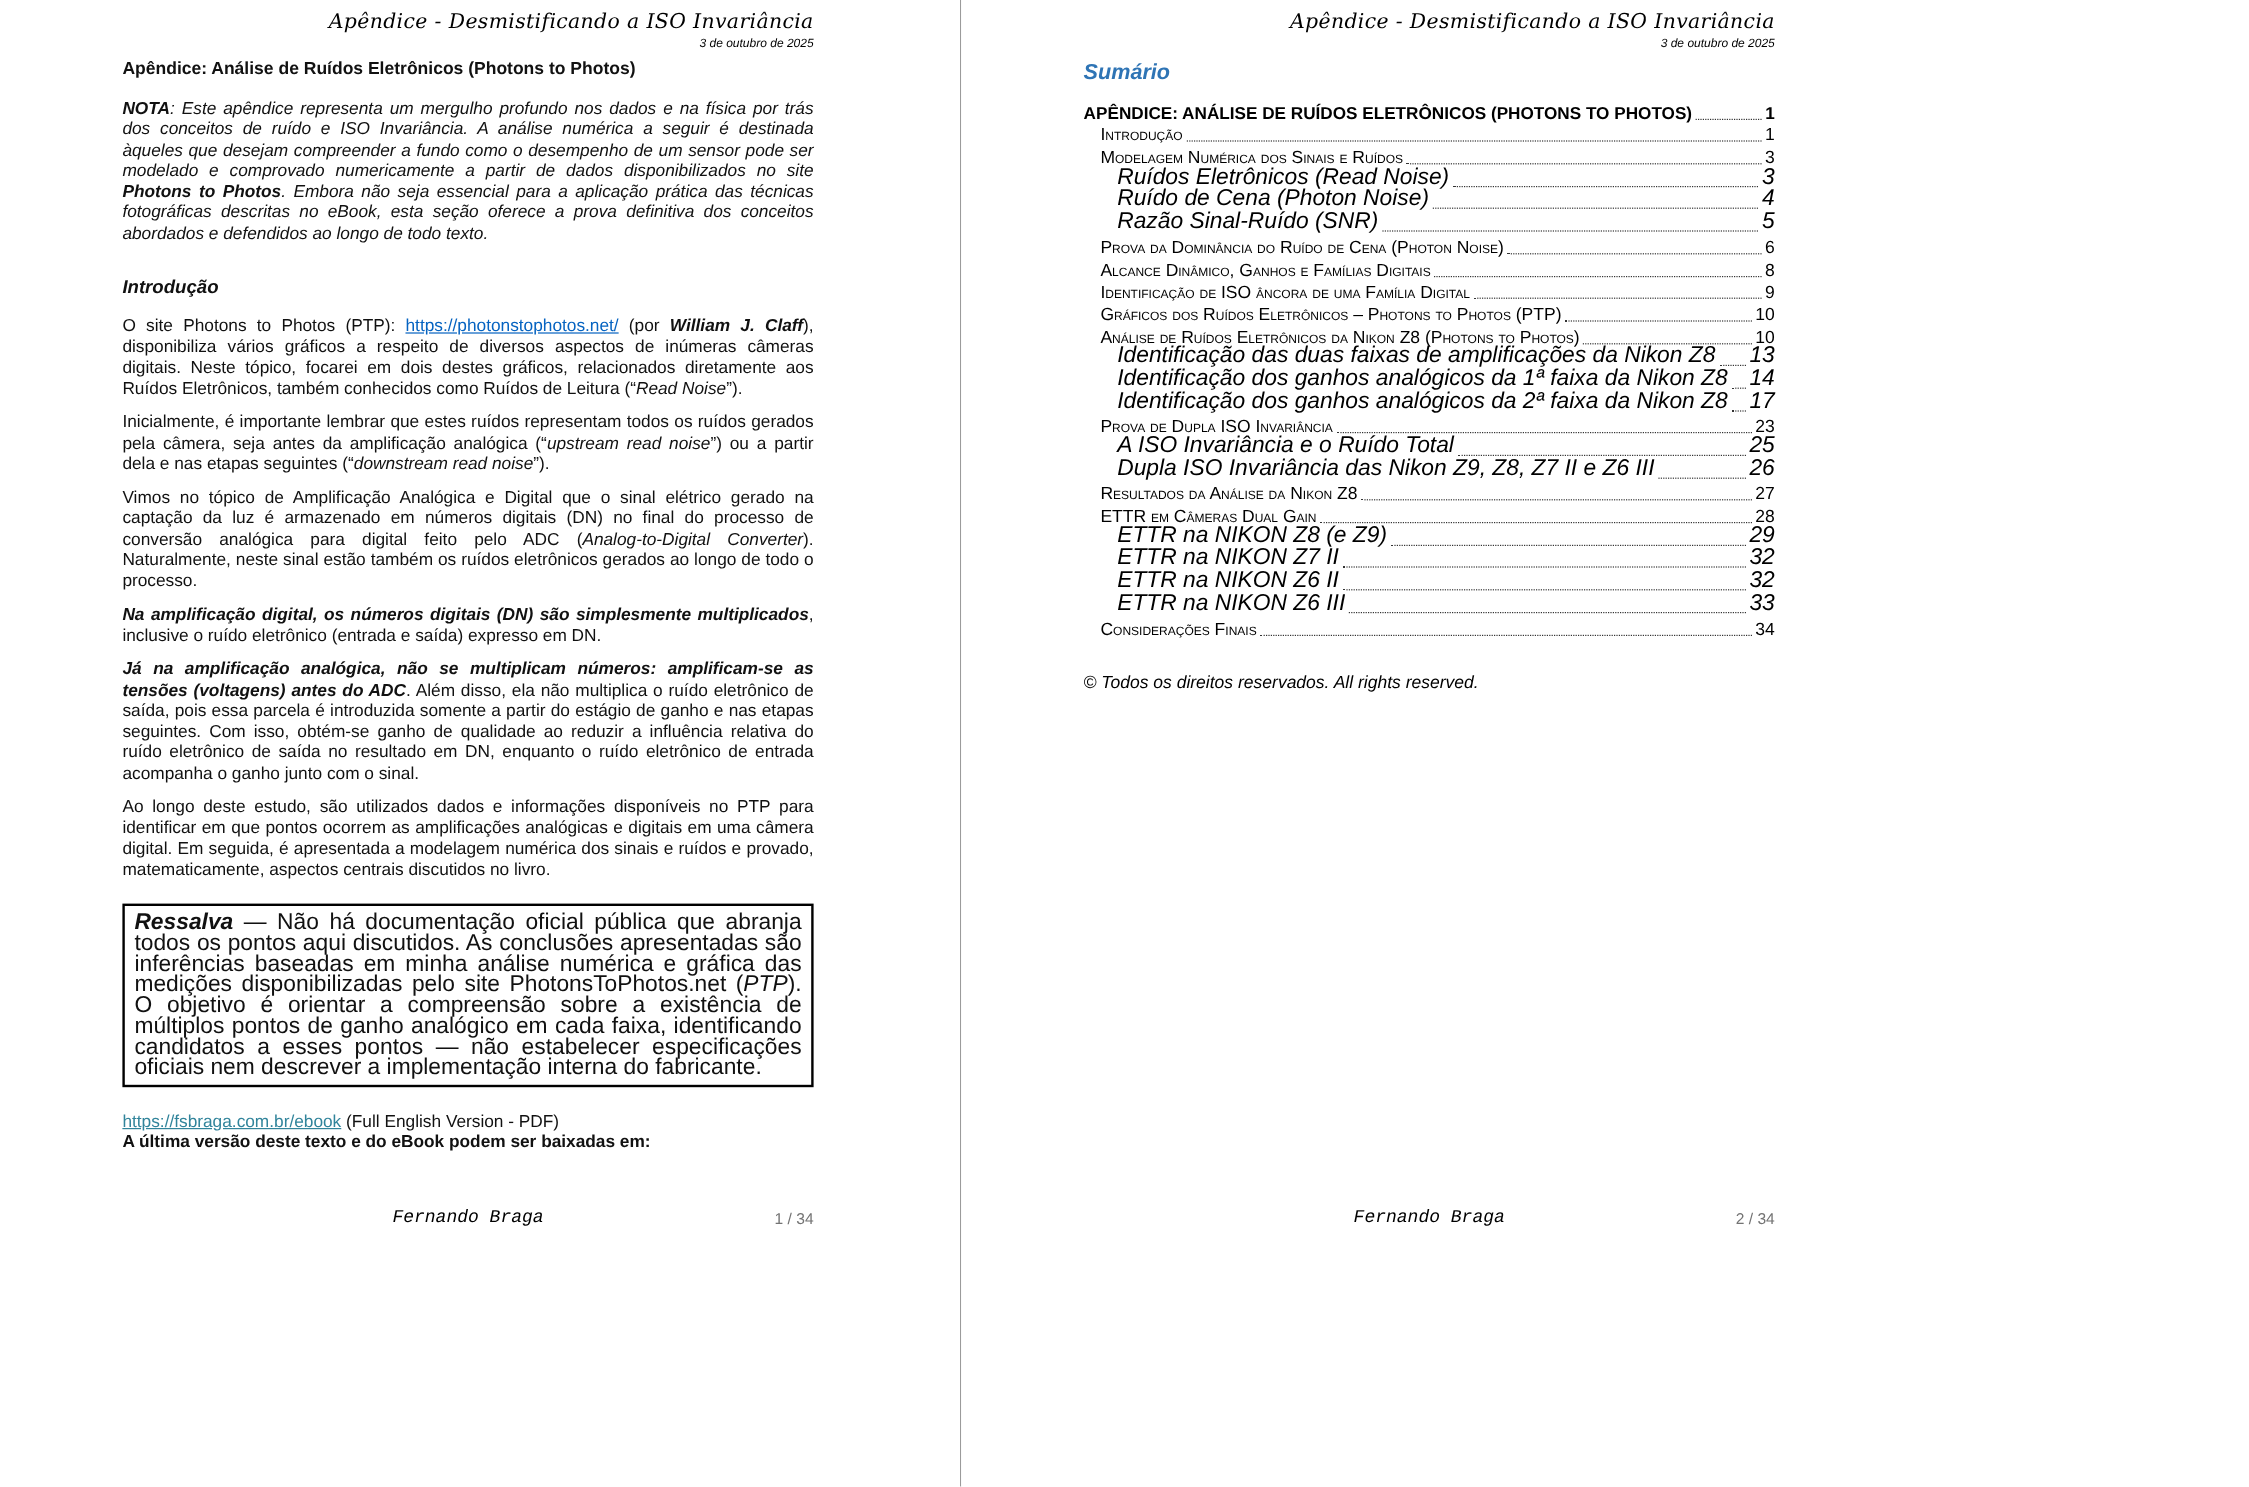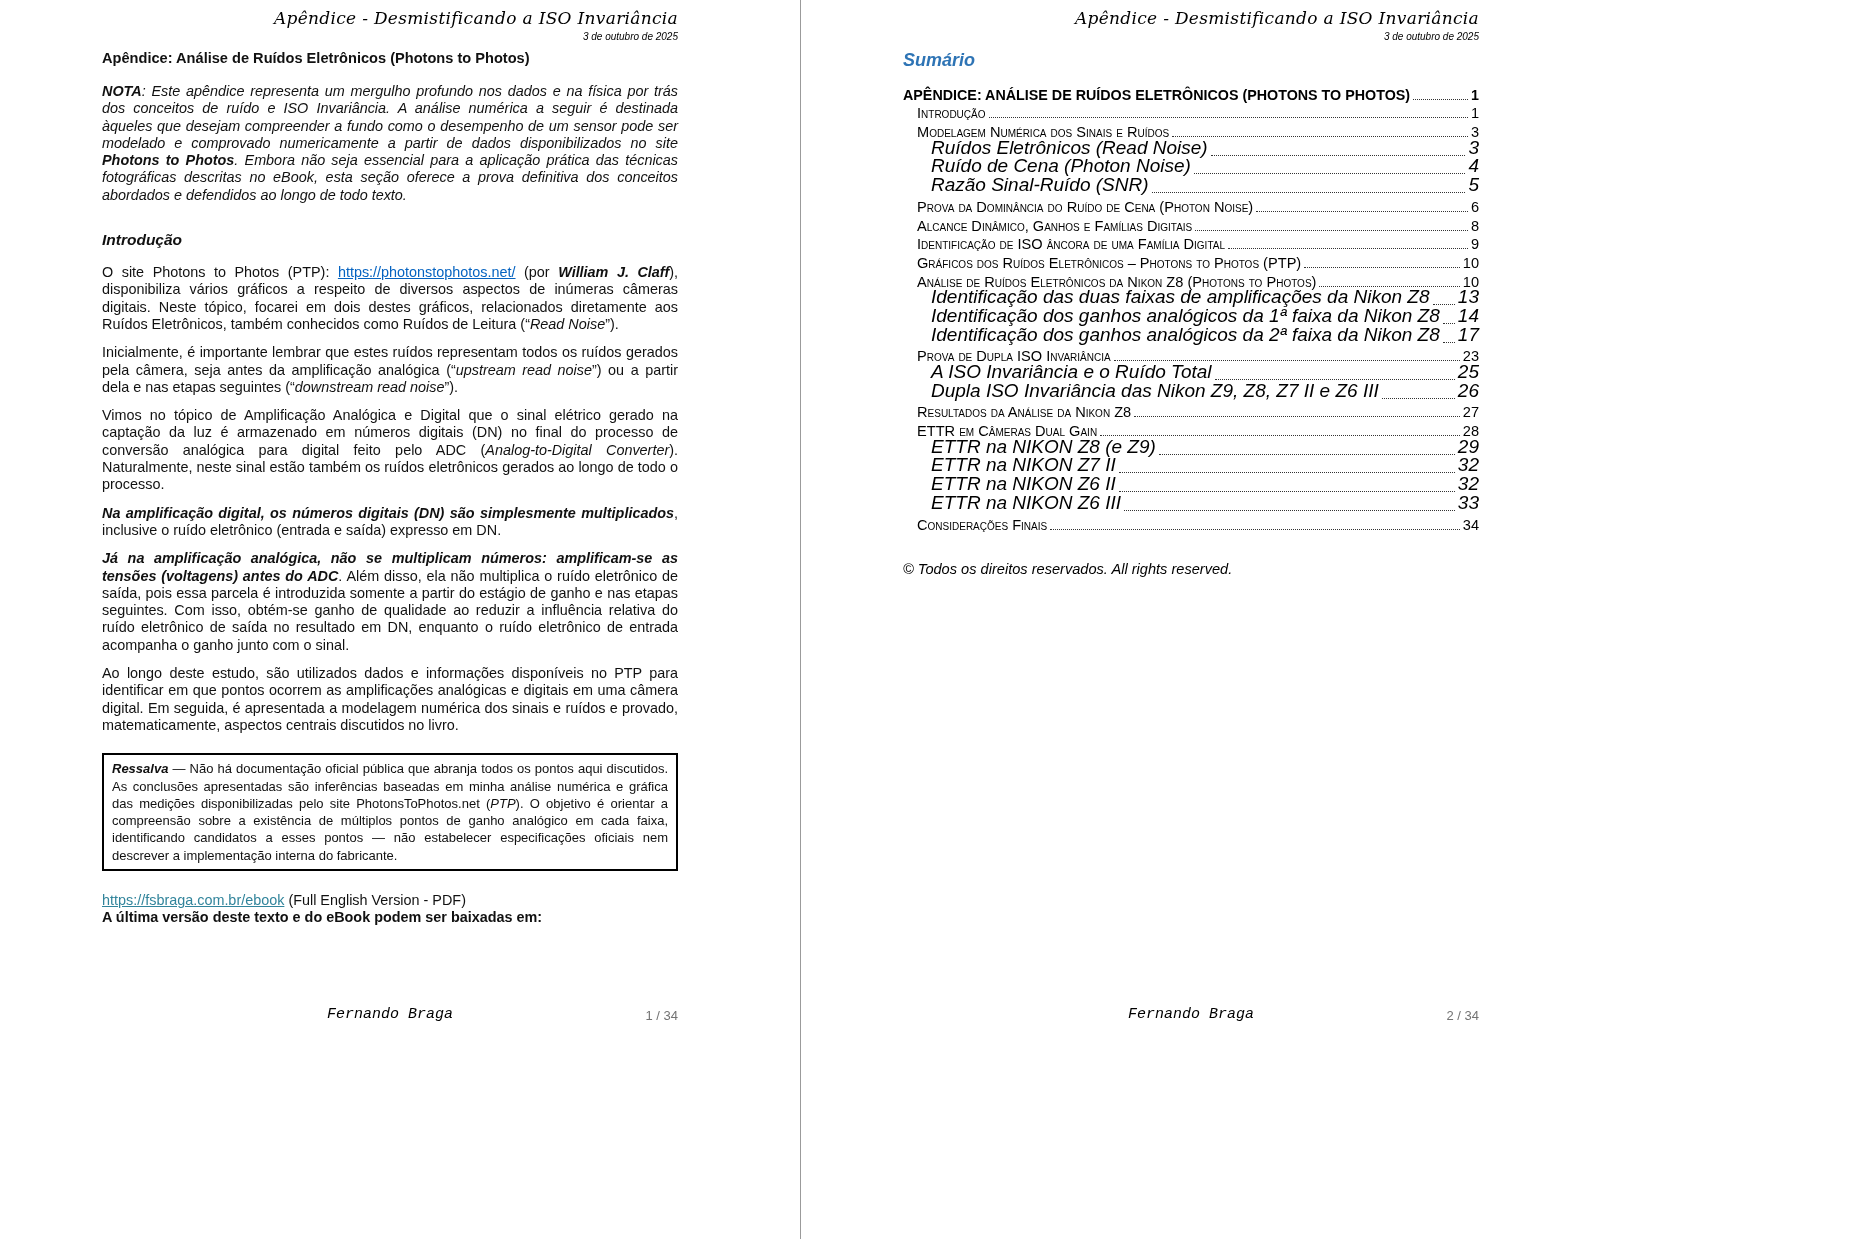--- a/index.html
+++ b/index.html
@@ -20,21 +20,21 @@
   .content { position: absolute; top: 50px; left: 102px; width: 576px; }
 
   .doc-title { font-size: 14.6px; font-weight: bold; margin: 0 0 17px; }
   p.body { font-size: 14.4px; line-height: 17.3px; text-align: justify; margin: 0 0 11px; }
   .section-heading { font-size: 15.5px; font-weight: bold; font-style: italic; margin: 27px 0 15px; }
 
   .b { font-weight: bold; }
   .i { font-style: italic; }
   a.lnk { text-decoration: underline; cursor: pointer; }
 
-  .ressalva { border: 2px solid #000; padding: 5px 8px; margin: 19px 0 21px; font-size: 13px; line-height: 17.3px; text-align: justify; }
+  .ressalva { border: 2px solid #000; padding: 5px 8px; margin: 19px 0 21px; font-size: 19px; line-height: 17.3px; text-align: justify; }
 
   .dl p.body { margin: 0; }
 
   .pg-footer { position: absolute; top: 1006px; left: 102px; width: 576px; height: 26px; }
   .footer-author { position: absolute; left: 50%; transform: translateX(-50%); font-family: Liberation Mono, monospace; font-style: italic; font-size: 15px; color: #000; }
   .footer-page { position: absolute; right: 0; top: 2px; font-size: 13px; color: #737373; }
 
   .toc-title { color: var(--toc-heading, #2E74B5); font-style: italic; font-weight: bold; font-size: 18px; margin: 0 0 13px; }
   .toc-row { display: flex; align-items: flex-end; height: 18.7px; font-size: 14px; color: #000; }
   .toc-row .toc-label { white-space: nowrap; }

